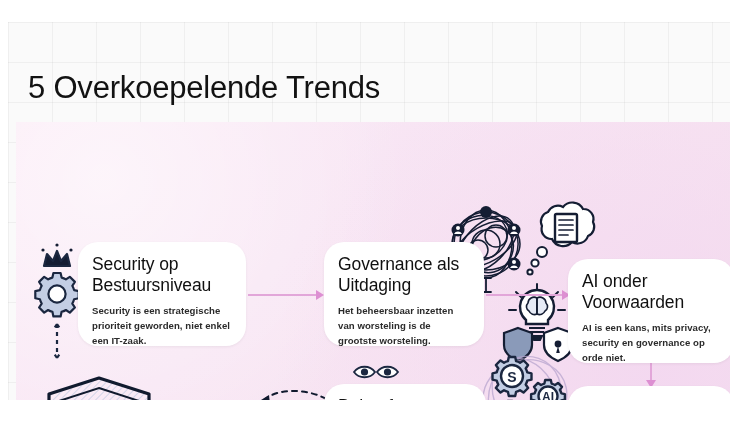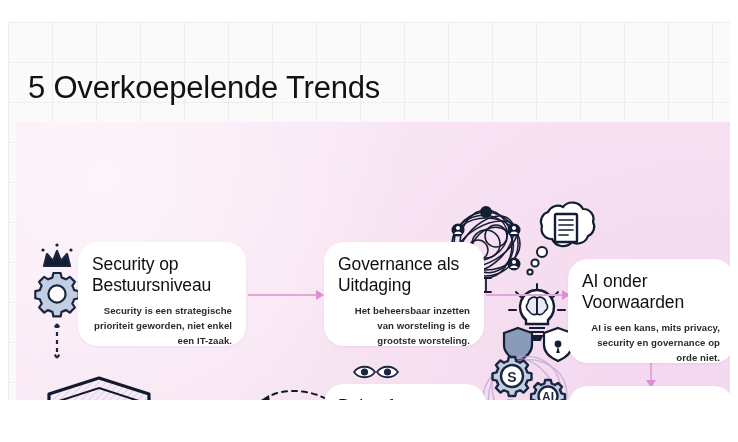--- a/index.html
+++ b/index.html
@@ -50,21 +50,21 @@
     position:absolute;background:#ffffff;border-radius:20px;
     box-shadow:0 1px 3px rgba(0,0,0,.06);
     padding:12px 14px 28px 14px;box-sizing:border-box;
   }
   .card h3{
     margin:0 0 6px 0;font-size:17.5px;font-weight:400;color:#101010;
     line-height:1.22;letter-spacing:-0.1px;
   }
   .card p{
     margin:0;font-size:9.6px;font-weight:600;color:#2b2b2b;
-    line-height:1.58;letter-spacing:.05px;text-align:right;
+    line-height:1.58;letter-spacing:.05px;
   }
 
   #card1{left:62px;  top:120px; width:168px;height:104px;}
   #card2{left:308px; top:120px; width:160px;height:104px;}
   #card3{left:552px; top:120px; width:166px;height:104px;margin-top:17px;}
   #card4{left:552px; top:264px; width:166px;height:104px;}
   #card5{left:308px; top:262px; width:162px;height:104px;}
 
   
   .arrow{position:absolute;}

